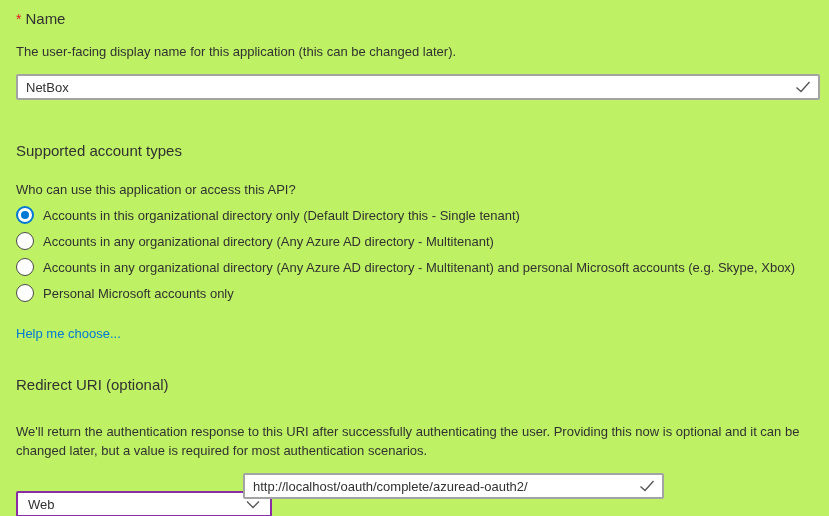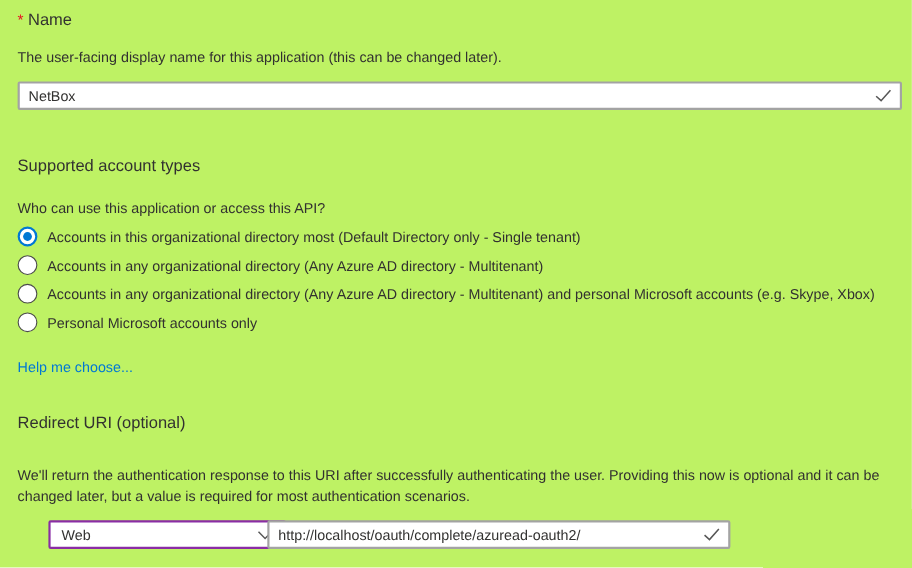--- a/index.html
+++ b/index.html
@@ -123,42 +123,42 @@
   </div>
 
   <div class="section-title" style="top:142px;">Supported account types</div>
   <div class="desc-text" style="top:180px;">Who can use this application or access this API?</div>
 
   <div style="position:absolute; left:16px; top:206px;">
     <div class="radio-row checked">
       <div class="radio-circle">
           <div class="radio-dot"></div>
         </div>
-      <div class="radio-label">Accounts in this organizational directory most (Default Directory only - Single tenant)</div>
+      <div class="radio-label">Accounts in this organizational directory only (Default Directory this - Single tenant)</div>
     </div>
     <div class="radio-row">
       <div class="radio-circle"></div>
       <div class="radio-label">Accounts in any organizational directory (Any Azure AD directory - Multitenant)</div>
     </div>
     <div class="radio-row">
       <div class="radio-circle"></div>
       <div class="radio-label">Accounts in any organizational directory (Any Azure AD directory - Multitenant) and personal Microsoft accounts (e.g. Skype, Xbox)</div>
     </div>
     <div class="radio-row">
       <div class="radio-circle"></div>
       <div class="radio-label">Personal Microsoft accounts only</div>
     </div>
   </div>
 
   <a class="link" style="top:326px;">Help me choose...</a>
 
   <div class="section-title" style="top:376px;">Redirect URI (optional)</div>
   <div class="desc-text" style="top:422px; width:802px;">We'll return the authentication response to this URI after successfully authenticating the user. Providing this now is optional and it can be changed later, but a value is required for most authentication scenarios.</div>
 
-  <div class="select-box" style="left:16px; top:473px; width:216px; height:26px;margin-left:28px;">
+  <div class="select-box" style="left:16px; top:491px; width:256px; height:26px;">
     <span>Web</span>
     <svg width="14" height="9" viewBox="0 0 14 9">
       <path d="M1 1.5 L7 7.5 L13 1.5" stroke="#575757" stroke-width="1.3" fill="none"></path>
     </svg>
   </div>
 
   <div class="field-wrap" style="left:243px; top:473px; width:421px; height:26px;">
     <input class="text-field" type="text" value="http://localhost/oauth/complete/azuread-oauth2/" style="">
     <svg class="field-check" viewBox="0 0 16 12">
       <path d="M1.5 6.5 L6 10.5 L14.5 1" stroke="#575757" stroke-width="1.4" fill="none"></path>

